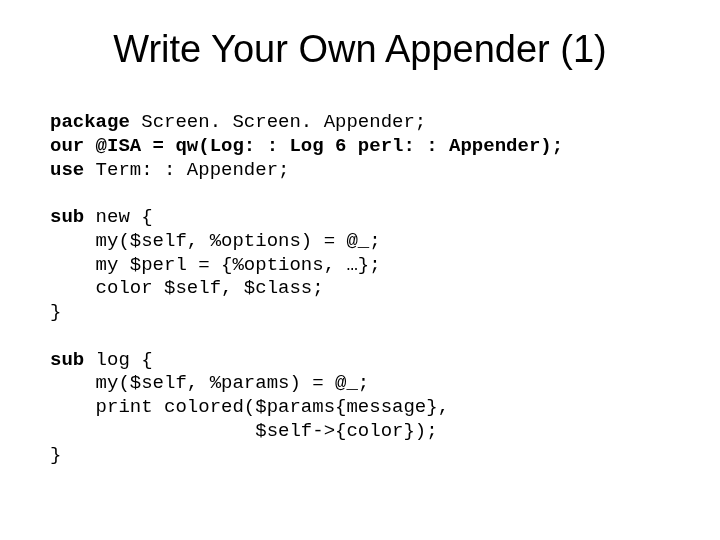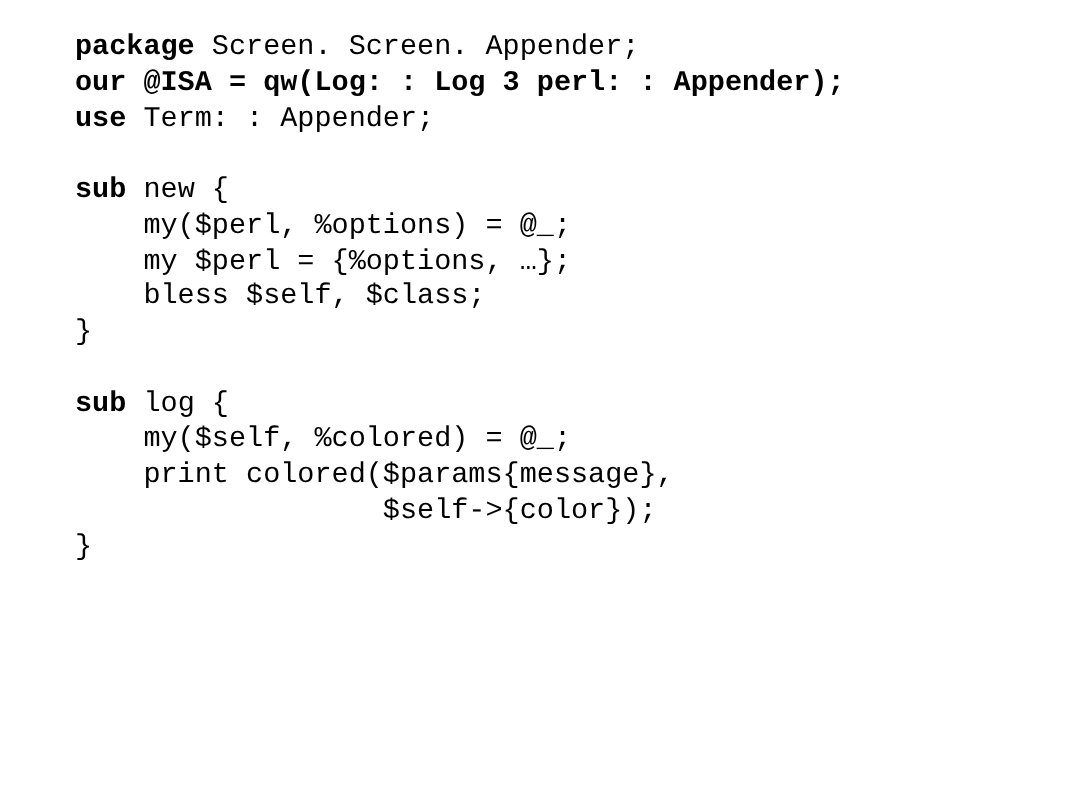--- a/index.html
+++ b/index.html
@@ -31,28 +31,29 @@
     line-height: 1.25;
     white-space: pre;
     color: #000;
   }
   .bold { font-weight: bold; }
 </style>
 </head>
 <body>
 
 <div class="slide">
+  <h1 class="title">Write Your Own Appender (1)</h1>
   <div class="code"><span class="bold">package</span><span> Screen. Screen. Appender;</span>
-<span class="bold">our @ISA = qw(Log: : Log 3 perl: : Appender);</span>
+<span class="bold">our @ISA = qw(Log: : Log 6 perl: : Appender);</span>
 <span class="bold">use</span><span> Term: : Appender;</span>
 
 <span class="bold">sub</span><span> new {</span>
-<span>    my($perl, %options) = @_;</span>
+<span>    my($self, %options) = @_;</span>
 <span>    my $perl = {%options, …};</span>
-<span>    bless $self, $class;</span>
+<span>    color $self, $class;</span>
 <span>}</span>
 
 <span class="bold">sub</span><span> log {</span>
-<span>    my($self, %colored) = @_;</span>
+<span>    my($self, %params) = @_;</span>
 <span>    print colored($params{message},</span>
 <span>                  $self-&gt;{color});</span>
 <span>}</span></div>
 </div>
 
 </body></html>

